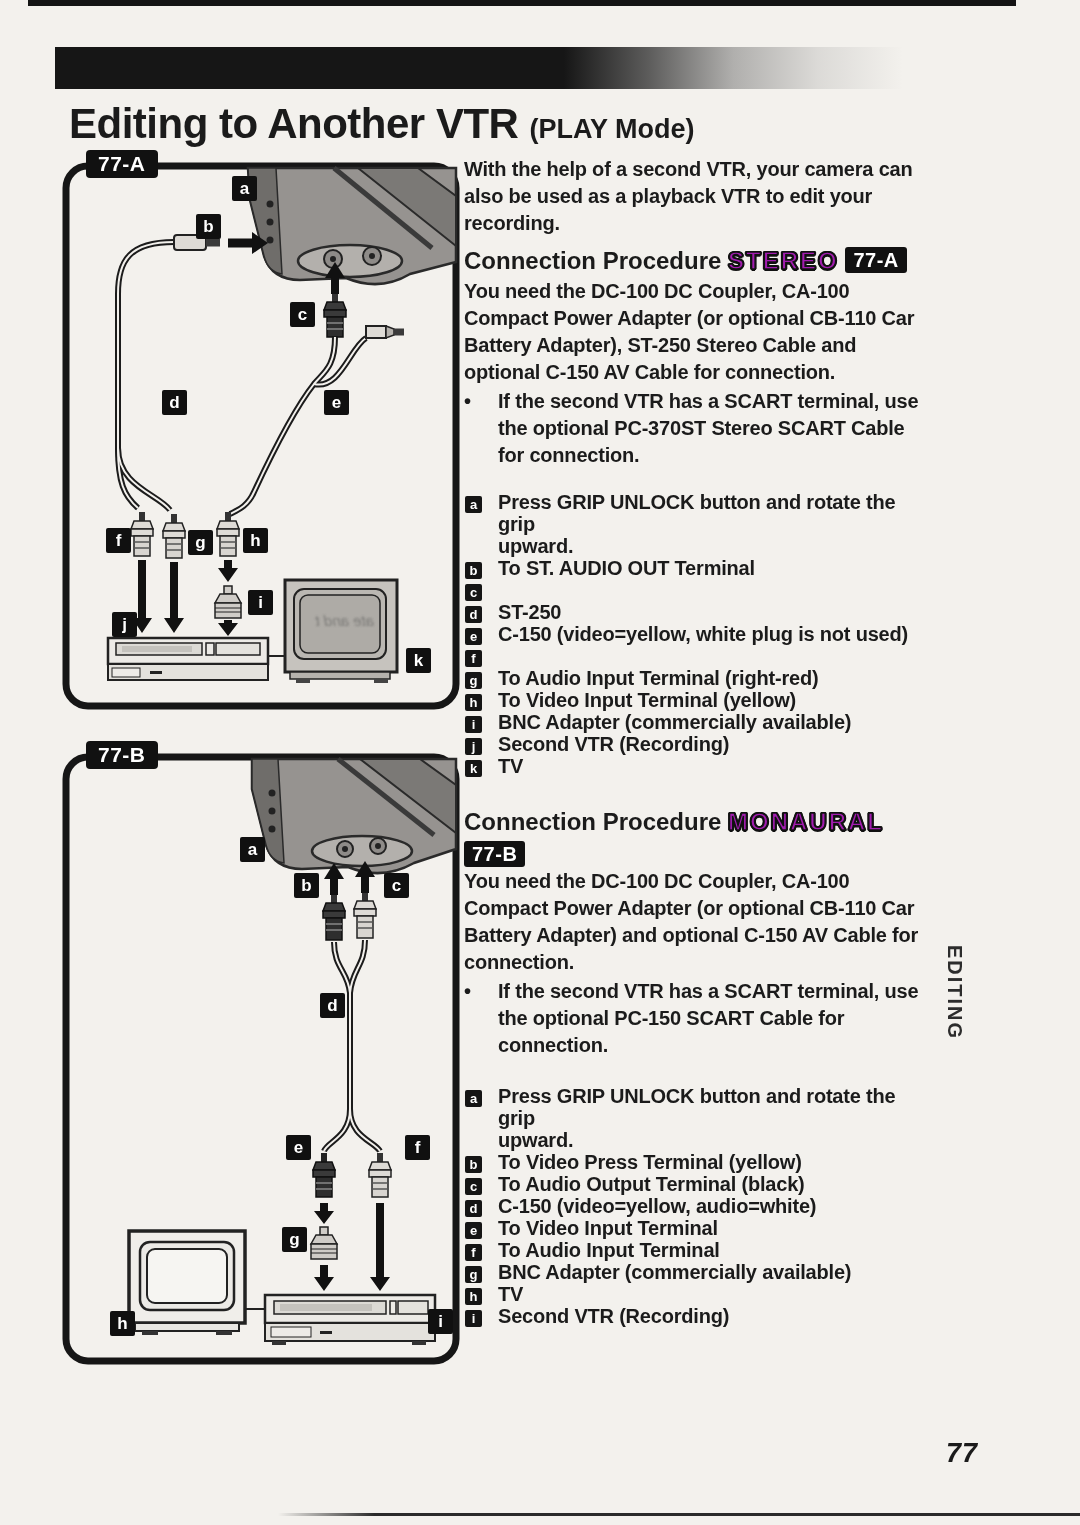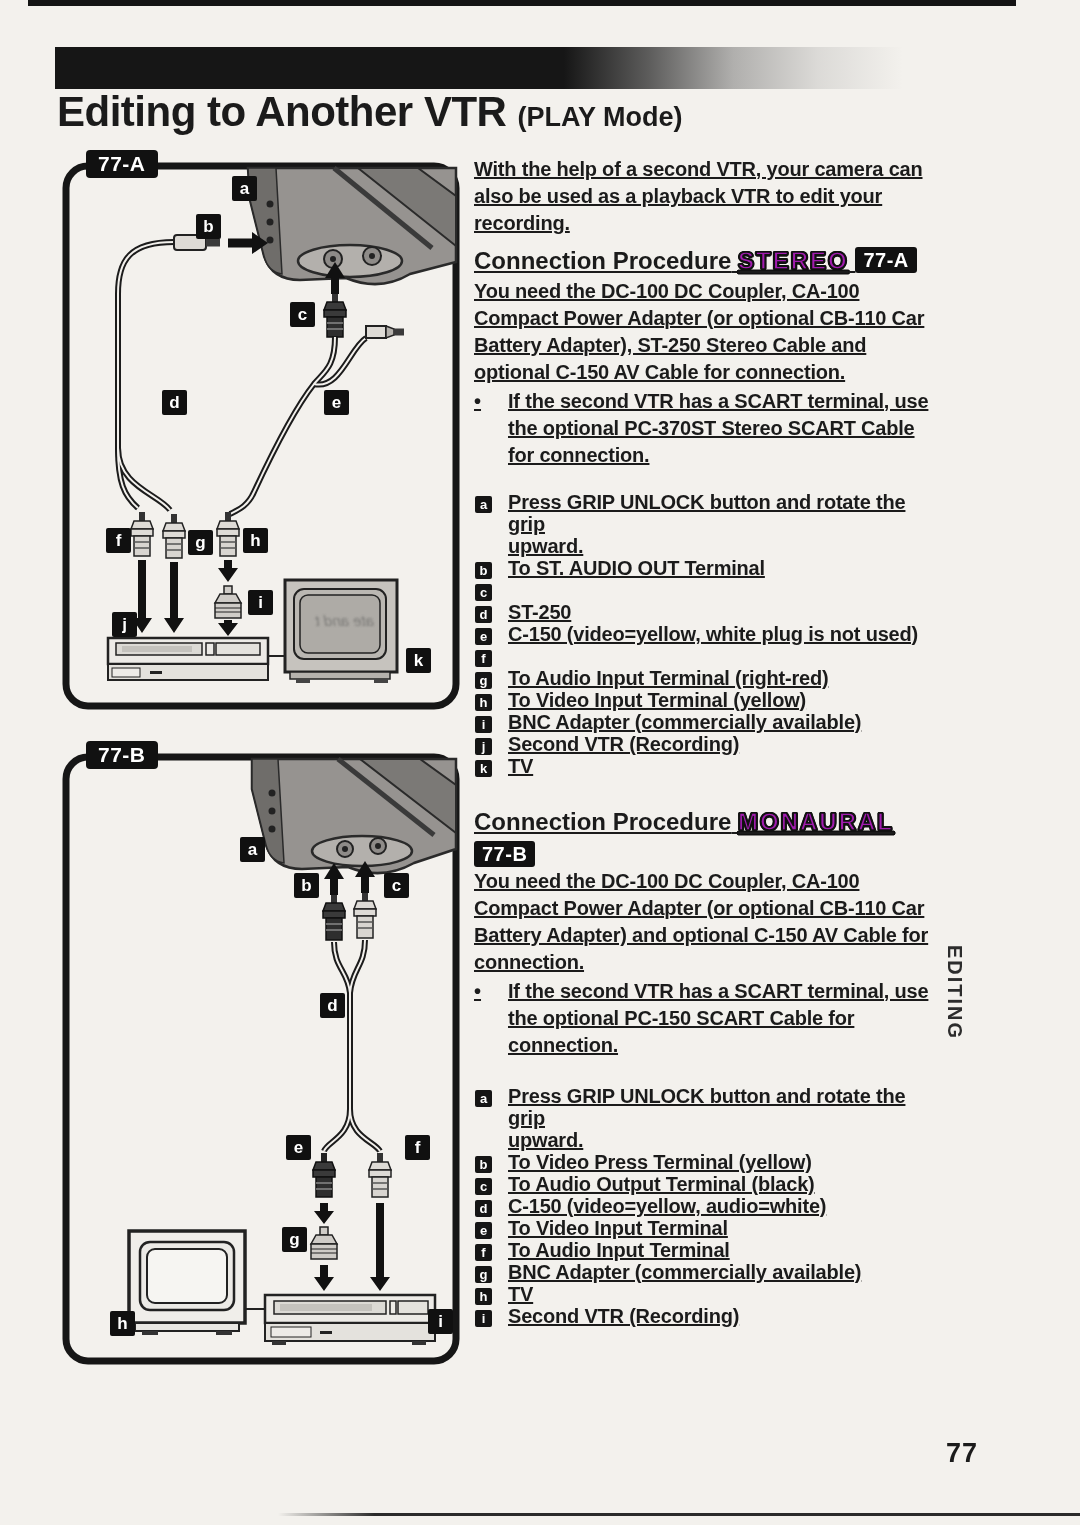--- a/index.html
+++ b/index.html
@@ -6,25 +6,25 @@
   .page{position:relative;width:1080px;height:1525px;margin:0 auto;overflow:hidden;
         background:#f3f1ed;font-family:"Liberation Sans","DejaVu Sans",sans-serif;color:#1b1b1b;}
   
   .top-edge{position:absolute;left:28px;top:0;width:988px;height:6px;background:#141414;}
   .bottom-rule{position:absolute;left:278px;top:1513px;width:802px;height:3px;
                background:linear-gradient(to right,rgba(20,20,20,0),#2a2a2a 12%,#2a2a2a);}
   
   .header-bar{position:absolute;left:55px;top:47px;width:848px;height:42px;
       background:linear-gradient(to right,#161616 0%,#161616 60%,rgba(55,55,55,.8) 70%,
                  rgba(110,110,110,.5) 80%,rgba(150,150,150,.25) 90%,rgba(160,160,160,0) 100%);}
-  h1.title{position:absolute;left:57px;top:88px;margin:0;font-size:42px;font-weight:bold;
+  h1.title{position:absolute;left:57px;top:88px;margin:12px;font-size:42px;font-weight:bold;
            letter-spacing:-.5px;white-space:nowrap;}
   .title-mode{font-size:27px;font-weight:bold;letter-spacing:0;}
   
-  .col{position:absolute;left:474px;top:156px;width:462px;text-decoration:underline;}
+  .col{position:absolute;left:464px;top:156px;width:462px;}
   .col p{margin:0;font-size:20px;font-weight:bold;line-height:27px;white-space:pre-line;
          letter-spacing:-.2px;}
   .proc-heading{margin:9px 0 2px 0;font-size:24px;font-weight:bold;line-height:30px;white-space:nowrap;}
   .outline-word{color:#a21caf;-webkit-text-stroke:1.4px #111;
       text-shadow:-1.5px 0 #111,1.5px 0 #111,0 -1.5px #111,0 1.5px #111,
                   -1px -1px #111,1px 1px #111,-1px 1px #111,1px -1px #111;
       letter-spacing:2px;}
   .badge{display:inline-block;background:#111;color:#fff;font-size:20px;font-weight:bold;
          line-height:26px;padding:0 8px;border-radius:3px;vertical-align:2px;letter-spacing:.5px;}
   .badge-line{margin-top:4px;height:27px;}
@@ -41,21 +41,21 @@
   #diagA{left:62px;top:162px;height:548px;}
   #diagB{left:62px;top:753px;height:612px;}
   .diag-badge{position:absolute;left:24px;top:-12px;background:#111;color:#fff;font-size:21px;
               font-weight:bold;line-height:28px;padding:0 12px;border-radius:4px;letter-spacing:.5px;}
   .dlabel{position:absolute;width:25px;height:25px;background:#101010;color:#fff;font-size:17px;
           font-weight:bold;line-height:25px;text-align:center;border-radius:2px;}
   
   .side-tab{position:absolute;left:943px;top:945px;writing-mode:vertical-rl;font-size:20px;
             font-weight:bold;letter-spacing:2px;color:#2c2c2c;}
   .page-number{position:absolute;left:946px;top:1438px;font-size:27px;font-weight:bold;
-               letter-spacing:1px;}
+               font-style:italic;letter-spacing:1px;}
   svg .tube{stroke:#1c1c1c;stroke-width:6;fill:none;}
   svg .tubecore{stroke:#f3f1ed;stroke-width:2;fill:none;}
   svg text.ghost{font-family:"Liberation Sans",sans-serif;font-style:italic;}
 </style>
 </head>
 <body>
 
 <div class="page">
 
   <div class="top-edge"></div>

